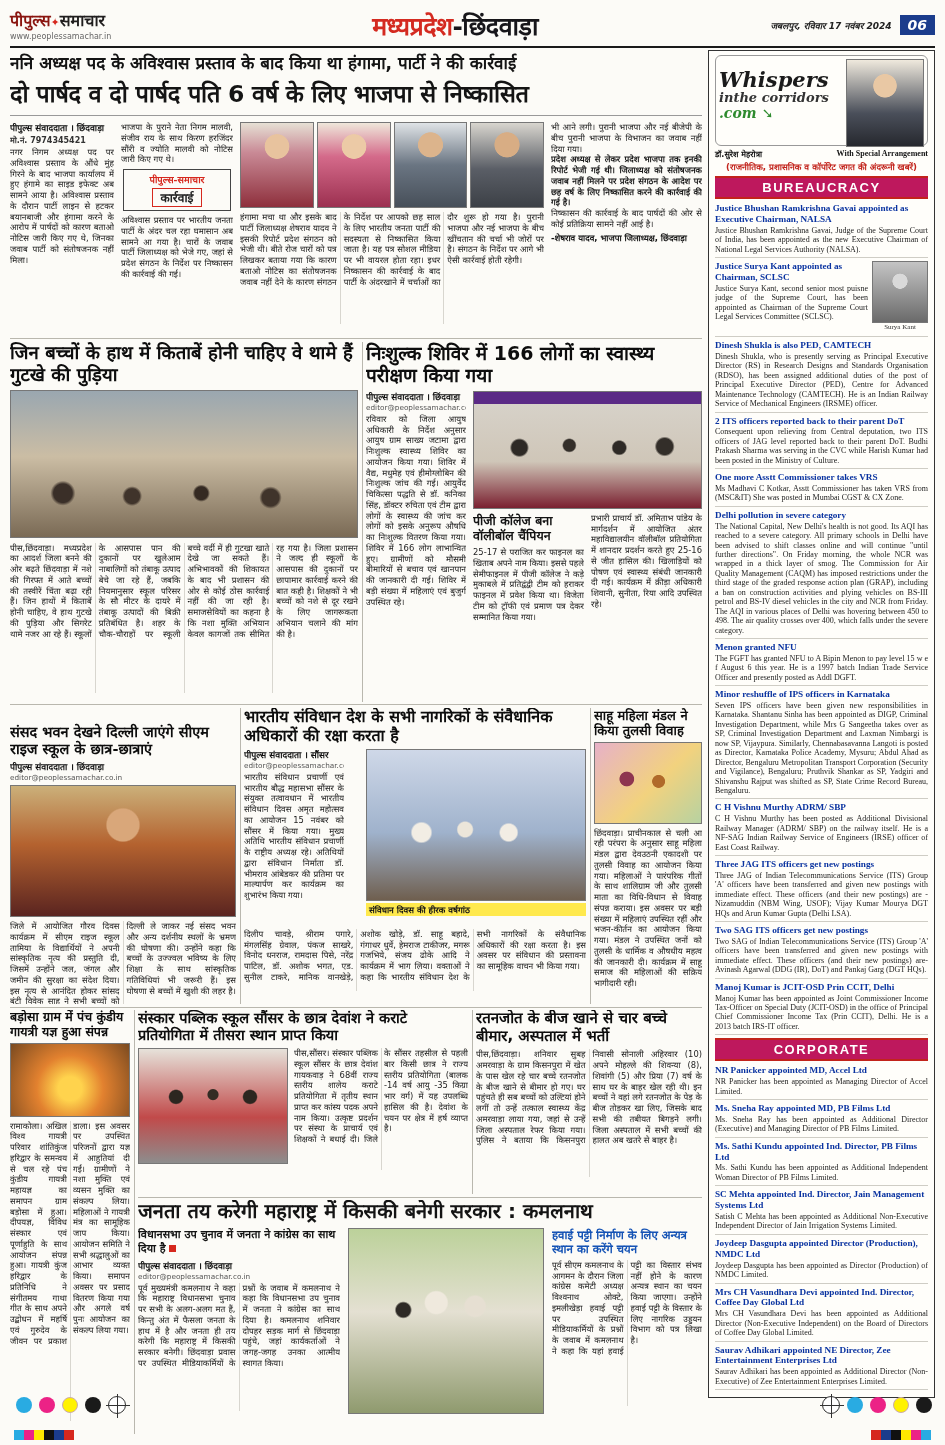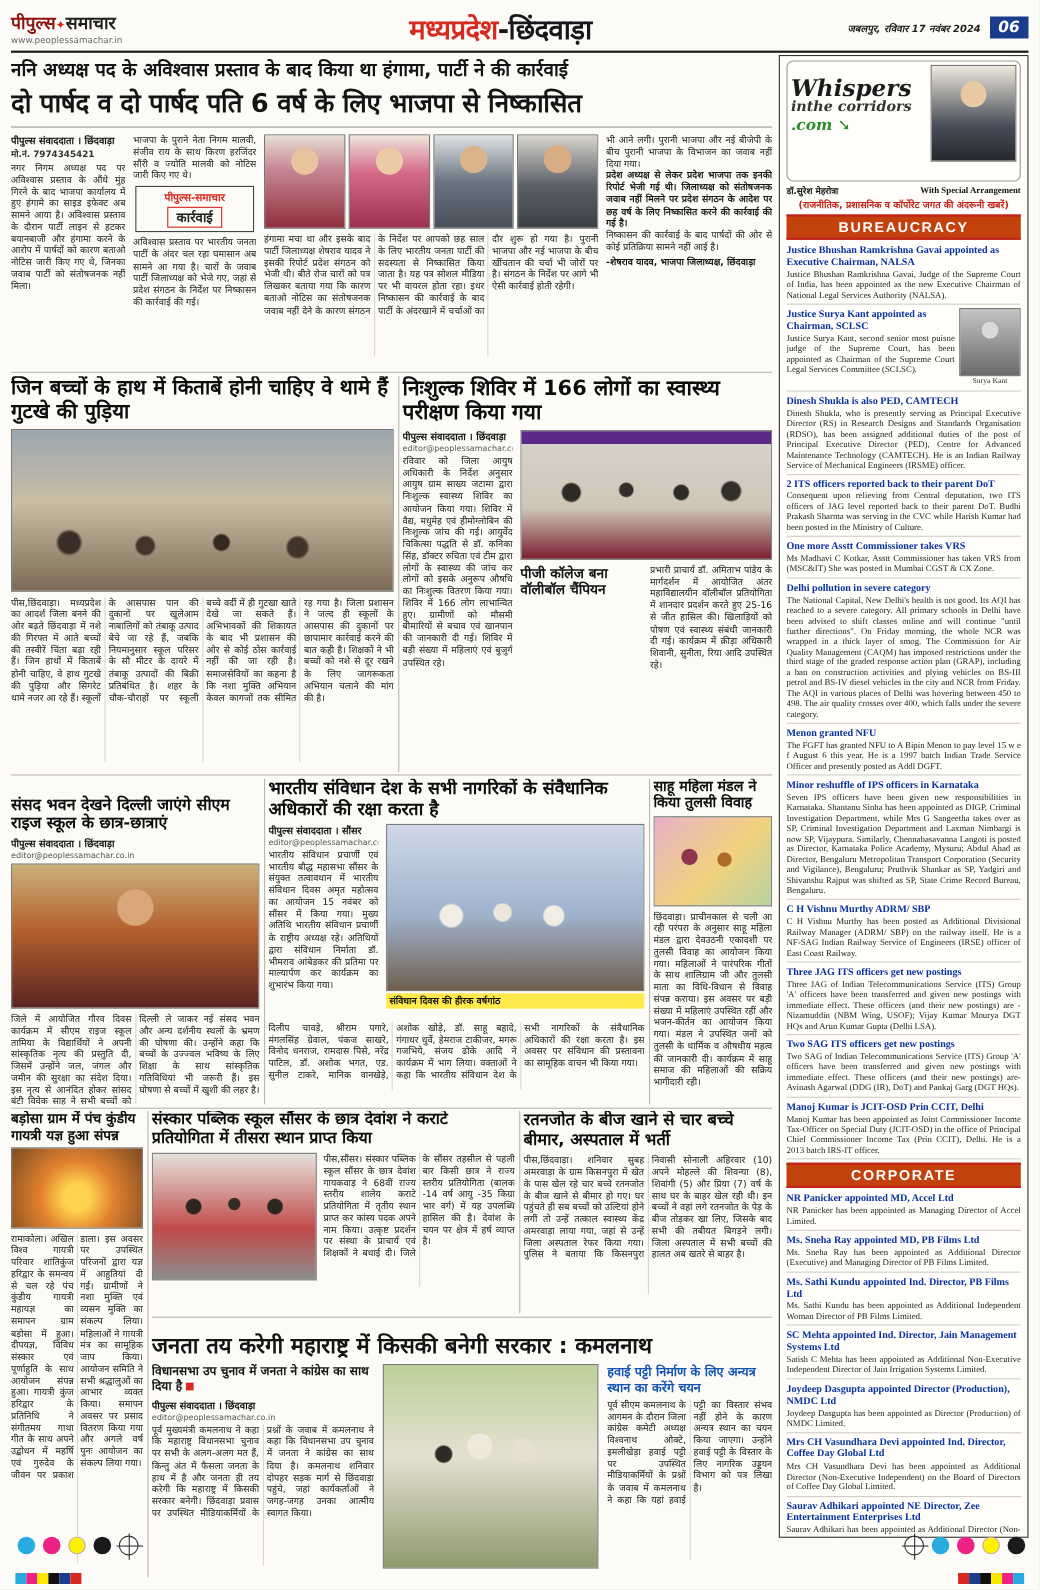--- a/index.html
+++ b/index.html
@@ -85,21 +85,21 @@
 
 .parliament{top:708px;left:10px;width:226px;height:296px;}
 .parliament h2{font-size:14.5px;margin-bottom:3px;margin-top:16px;}
 .ph-speaker{height:132px;margin:3px 0 4px;background:
  radial-gradient(circle at 50% 30%,#d9a77a 0 11%,transparent 12%),
  linear-gradient(180deg,#cbb07a 0%,#b4622f 45%,#5a2420 100%);}
 .parliament .body-text{height:96px;}
 
 .constitution{top:708px;left:244px;width:342px;height:296px;}
 .constitution h2{font-size:16px;margin-bottom:3px;}
-.const-row{display:flex;gap:7px;height:176px;}
+.const-row{display:flex;gap:22px;height:176px;}
 .const-left{width:100px;overflow:hidden;}
 .const-photo-wrap{flex:1;}
 .ph-constitution{height:152px;background:
  radial-gradient(circle at 25% 55%,#f2ede4 0 5%,transparent 6%),
  radial-gradient(circle at 45% 53%,#ece6da 0 5%,transparent 6%),
  radial-gradient(circle at 65% 55%,#f2ede4 0 5%,transparent 6%),
  linear-gradient(180deg,#cfd8e8 0%,#9fb2cc 55%,#6f5f4f 100%);}
 .caption{background:#ffe94d;font-size:8.5px;font-weight:700;padding:1px 3px;display:block;margin-top:2px;}
 .const-bottom{height:62px;margin-top:4px;}
 
@@ -126,51 +126,51 @@
  radial-gradient(circle at 50% 40%,#332c24 0 5%,transparent 6%),
  radial-gradient(circle at 75% 42%,#2c2620 0 5%,transparent 6%),
  linear-gradient(180deg,#e6e2da 0%,#c14a4a 60%,#8d8d8d 100%);}
 .karate .body-text{flex:1;column-count:2;column-gap:6px;column-rule:1px solid #d8d6cf;}
 
 .ratanjot{top:1010px;left:476px;width:226px;height:186px;}
 .ratanjot h2{font-size:15px;margin-bottom:4px;}
 .ratanjot .body-text{height:128px;}
 
 
-.kamalnath{top:1200px;left:138px;width:564px;height:234px;margin-top:12px;}
+.kamalnath{top:1200px;left:138px;width:564px;height:234px;}
 .kamalnath h1{font-size:20px;font-weight:800;line-height:1.15;margin-bottom:5px;white-space:nowrap;}
 .kn-row{display:flex;gap:8px;height:190px;overflow:hidden;}
 .kn-left{width:202px;overflow:hidden;}
 .kn-sub{font-size:11px;font-weight:800;line-height:1.3;margin-bottom:3px;}
 .red-square{display:inline-block;width:7px;height:7px;background:#d6281e;margin-left:3px;}
 .kn-left .body-text{height:128px;}
 .ph-kamalnath{width:196px;height:186px;background:
  radial-gradient(circle at 45% 40%,#efe9dd 0 7%,transparent 8%),
  radial-gradient(circle at 65% 42%,#e6dfd2 0 6%,transparent 7%),
  radial-gradient(circle at 28% 44%,#2e2a26 0 4%,transparent 5%),
  linear-gradient(180deg,#bcd19a 0%,#e4e0d2 45%,#8f9a6e 100%);}
 .kn-right{flex:1;overflow:hidden;}
 .kn-blue{color:#1553b5;font-size:11.5px;font-weight:800;line-height:1.25;margin-bottom:3px;}
 .kn-right .body-text{height:146px;}
 
 
 .sidebar{position:absolute;top:50px;left:708px;width:227px;height:1348px;border:1.5px solid #333;padding:4px 6px;overflow:hidden;background:#fffefa;font-family:"Liberation Serif",serif;}
-.wh-top{display:flex;gap:4px;border:1px solid #999;border-radius:6px;padding:3px;height:110px;}
+.wh-top{display:flex;gap:4px;border:1px solid #999;border-radius:6px;padding:3px;height:91px;}
 .wh-logo{flex:1;padding-top:10px;font-family:"DejaVu Serif",serif;font-style:italic;line-height:1.05;}
 .wh-word{font-size:21px;font-weight:800;color:#1b1b1b;display:block;}
 .wh-inthe{font-size:13px;font-weight:700;color:#333;display:block;}
 .wh-com{font-size:14px;font-weight:800;color:#2e8b2e;}
 .wh-arrow{color:#2e8b2e;font-size:14px;font-style:normal;}
 .ph-author{width:78px;height:88px;background:
  radial-gradient(circle at 50% 30%,#e9c8a4 0 16%,transparent 17%),
  linear-gradient(180deg,#efe9dd 0%,#4a4f5a 62%,#26282e 100%);}
 .wh-meta{display:flex;justify-content:space-between;align-items:center;font-size:8px;font-weight:800;margin:2px 0;}
 .wh-name{font-family:"DejaVu Sans",sans-serif;}
 .wh-tagline{color:#c2231b;font-size:8.6px;text-align:center;font-weight:700;margin:1px 0 3px;font-family:"DejaVu Sans",sans-serif;}
-.sec-head{background:#c2410c;color:#fff;text-align:center;font-weight:800;font-size:13px;padding:2px 0;letter-spacing:1.5px;margin:3px 0 4px;font-family:"Liberation Sans",sans-serif;border-top:2px solid #c2231b;border-bottom:2px solid #c2231b;}
+.sec-head{background:#be185d;color:#fff;text-align:center;font-weight:800;font-size:13px;padding:2px 0;letter-spacing:1.5px;margin:3px 0 4px;font-family:"Liberation Sans",sans-serif;border-top:2px solid #c2231b;border-bottom:2px solid #c2231b;}
 .sb-item{margin-bottom:3px;border-bottom:1px solid #cfcdc5;padding-bottom:3px;overflow:hidden;}
 .sb-item h4{font-size:9.2px;color:#0a33a0;line-height:1.18;margin-bottom:1px;font-weight:800;}
 .sb-item p{font-size:8px;line-height:1.18;text-align:justify;color:#222;}
 .sb-photo{float:right;width:56px;margin:0 0 2px 4px;text-align:center;}
 .ph-suryakant{width:56px;height:62px;background:
  radial-gradient(circle at 50% 32%,#d9d9d9 0 15%,transparent 16%),
  linear-gradient(180deg,#c4c4c4 0%,#6a6a6a 100%);}
 .sb-caption{font-size:7px;display:block;color:#333;}
 
 
@@ -261,20 +261,21 @@
       <div class="h-left">
         <div class="byline">पीपुल्स संवाददाता । छिंदवाड़ा</div>
         <div class="email">editor@peoplessamachar.co.in</div>
         <p class="body-text">रविवार को जिला आयुष अधिकारी के निर्देश अनुसार आयुष ग्राम साख्य जटामा द्वारा निःशुल्क स्वास्थ्य शिविर का आयोजन किया गया। शिविर में वैद्य, मधुमेह एवं हीमोग्लोबिन की निःशुल्क जांच की गई। आयुर्वेद चिकित्सा पद्धति से डॉ. कनिका सिंह, डॉक्टर रुचिता एवं टीम द्वारा लोगों के स्वास्थ्य की जांच कर लोगों को इसके अनुरूप औषधि का निःशुल्क वितरण किया गया। शिविर में 166 लोग लाभान्वित हुए। ग्रामीणों को मौसमी बीमारियों से बचाव एवं खानपान की जानकारी दी गई। शिविर में बड़ी संख्या में महिलाएं एवं बुजुर्ग उपस्थित रहे।</p>
       </div>
       <div class="h-right">
         <div class="ph ph-volleyball"></div>
         <div class="h-sub">
           <div class="h-subcol">
             <h3 class="subhead">पीजी कॉलेज बना वॉलीबॉल चैंपियन</h3>
+            <p class="body-text">25-17 से पराजित कर फाइनल का खिताब अपने नाम किया। इससे पहले सेमीफाइनल में पीजी कॉलेज ने कड़े मुकाबले में प्रतिद्वंद्वी टीम को हराकर फाइनल में प्रवेश किया था। विजेता टीम को ट्रॉफी एवं प्रमाण पत्र देकर सम्मानित किया गया।</p>
           </div>
           <div class="h-subcol">
             <p class="body-text">प्रभारी प्राचार्य डॉ. अमिताभ पांडेय के मार्गदर्शन में आयोजित अंतर महाविद्यालयीन वॉलीबॉल प्रतियोगिता में शानदार प्रदर्शन करते हुए 25-16 से जीत हासिल की। खिलाड़ियों को पोषण एवं स्वास्थ्य संबंधी जानकारी दी गई। कार्यक्रम में क्रीड़ा अधिकारी शिवानी, सुनीता, रिया आदि उपस्थित रहे।</p>
           </div>
         </div>
       </div>
     </div>
   </section>
 
   <section class="art parliament">

